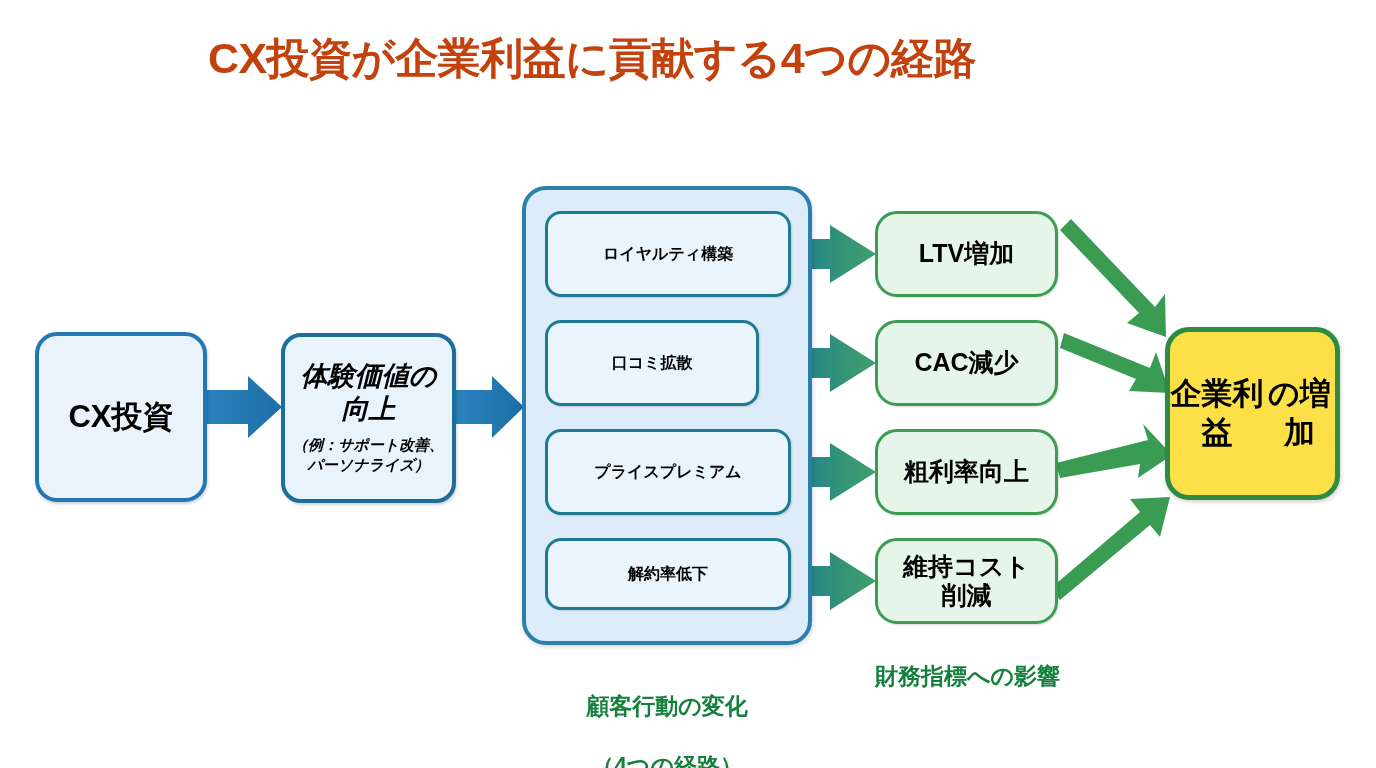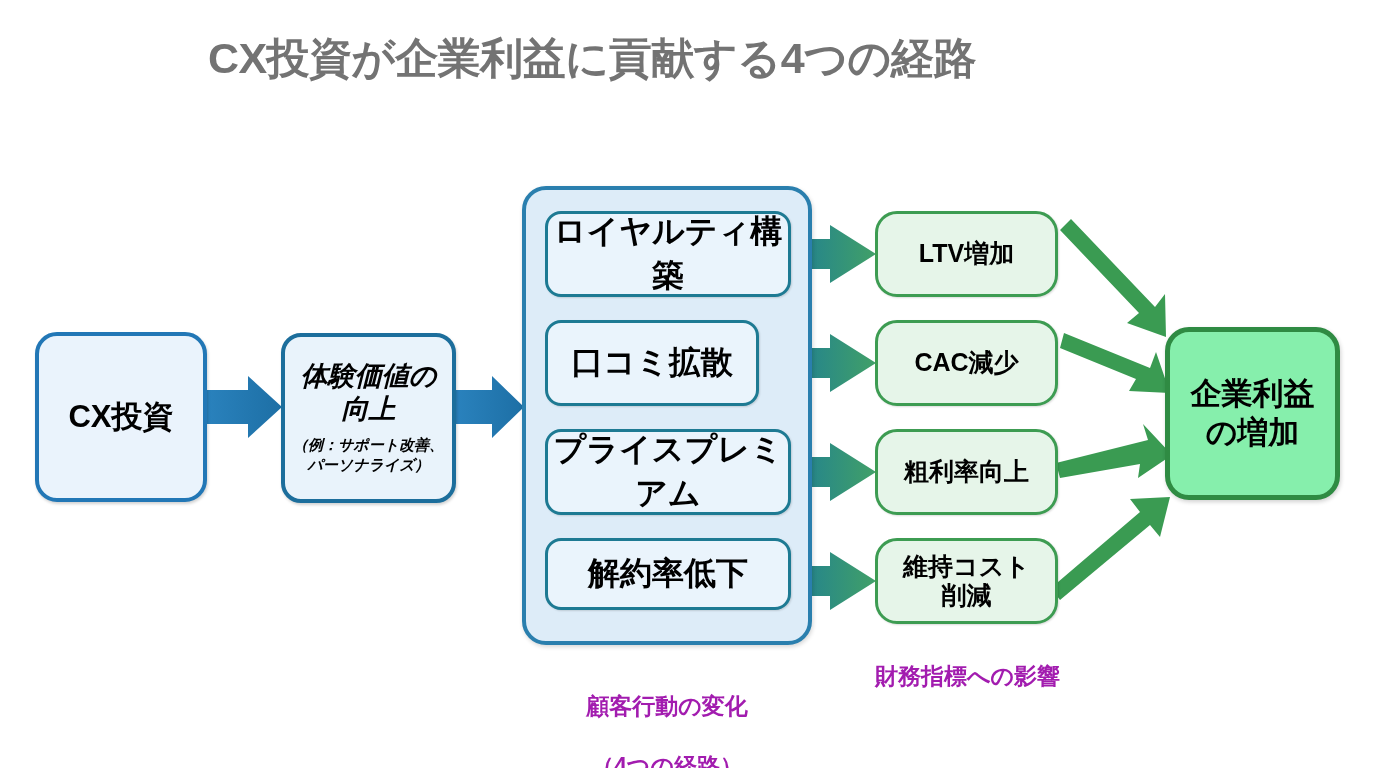--- a/index.html
+++ b/index.html
@@ -25,21 +25,21 @@
   
   .title {
     position: absolute;
     left: 0;
     top: 30px;
     width: 1184px;
     text-align: center;
     font-size: 43px;
     font-weight: 700;
     letter-spacing: -0.5px;
-    color: #737373;
+    color: #c2410c;
     white-space: nowrap;
   }
 
   
   .box {
     position: absolute;
     box-sizing: border-box;
     display: flex;
     flex-direction: column;
     align-items: center;
@@ -94,45 +94,45 @@
     flex-direction: column;
     align-items: center;
     justify-content: center;
     text-align: center;
     line-height: 1.18;
     box-shadow: 1px 1px 2px rgba(0,0,0,0.14);
   }
   .box-green-final {
     position: absolute;
     box-sizing: border-box;
-    background: #86efac;
+    background: #fde047;
     border: 5px solid #2f8b43;
     border-radius: 24px;
     display: flex;
-    flex-direction: column;
+    flex-direction: row;
     align-items: center;
     justify-content: center;
     text-align: center;
     line-height: 1.24;
     box-shadow: 1px 2px 4px rgba(0,0,0,0.18);
   }
 
   .lbl-xl   { font-size: 31px; font-weight: 700; }
   .lbl-lg   { font-size: 27px; font-weight: 700; }
   .lbl-md   { font-size: 25px; font-weight: 700; }
   .lbl-sm   { font-size: 15px; font-weight: 700; line-height: 1.35; margin-top: 9px; }
-  .lbl-grp  { font-size: 32px; font-weight: 700; }
+  .lbl-grp  { font-size: 16px; font-weight: 700; }
 
   .caption {
     position: absolute;
     text-align: center;
     font-size: 23px;
     font-weight: 700;
     line-height: 1.3;
-    color: #a21caf;
+    color: #15803d;
     white-space: pre-line;
   }
 
   svg.arrows {
     position: absolute;
     left: 0;
     top: 0;
     width: 1376px;
     height: 768px;
     pointer-events: none;

